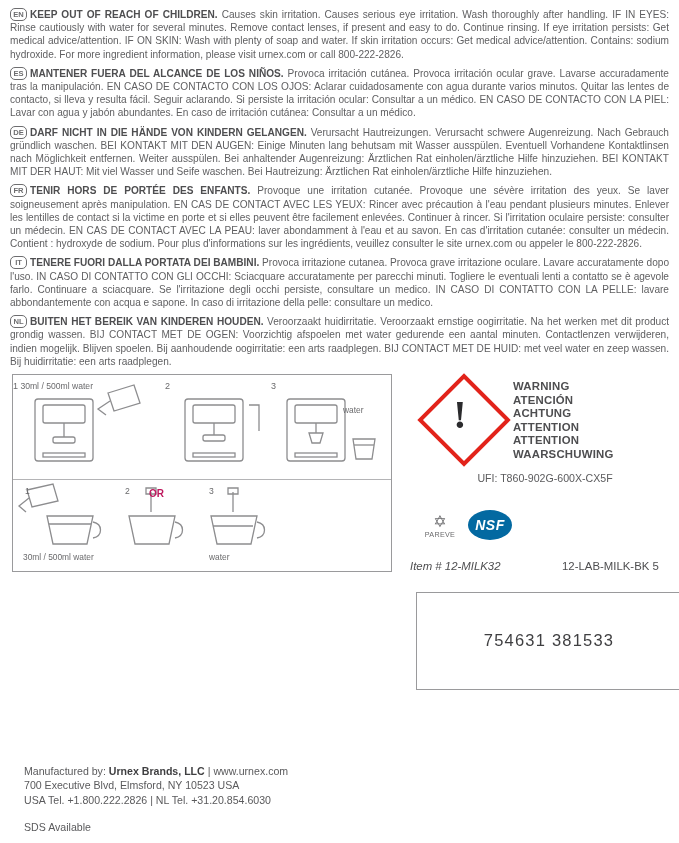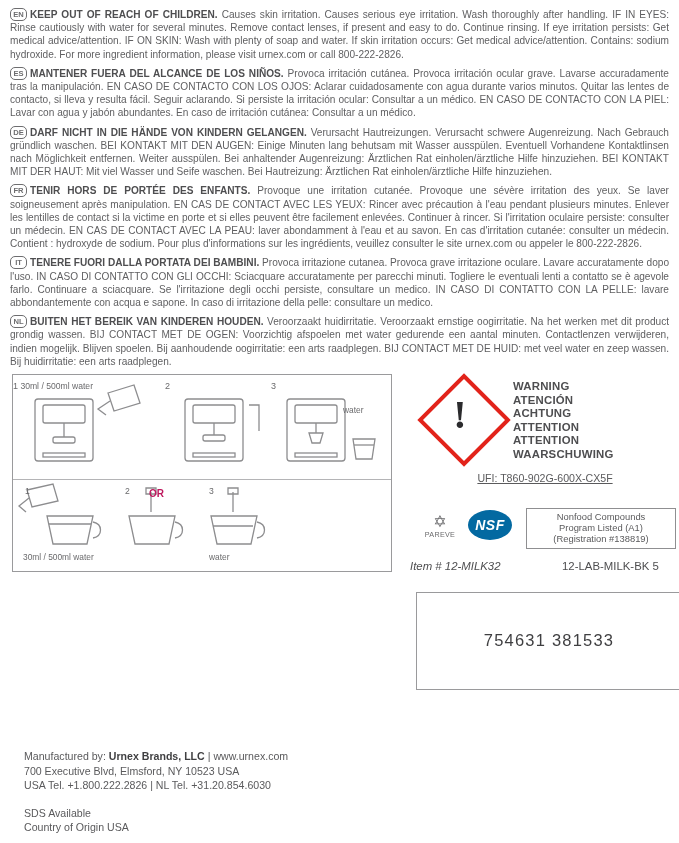--- a/index.html
+++ b/index.html
@@ -160,21 +160,20 @@
     color: #4e4e50;
     letter-spacing: .2px;
     padding-top: 6px;
   }
   .ufi {
     margin-top: 10px;
     margin-left: 8px;
     font-size: 10.6px;
     color: #5a5a5c;
     text-align: center;
-    text-decoration: underline;
   }
 
   .cert-row {
     position: relative;
     margin-top: 26px;
     height: 46px;
   }
   .pareve {
     position: absolute;
     left: 18px;
@@ -378,41 +377,35 @@
       </div>
 
       <div class="ufi">UFI: T860-902G-600X-CX5F</div>
 
       <div class="cert-row">
         <div class="pareve">
           <div class="star">✡</div>
           <div class="txt">PAREVE</div>
         </div>
         <div class="nsf">NSF</div>
-        <div class="nonfood">
-          <div>Nonfood Compounds</div>
-          <div>Program Listed (A1)</div>
-          <div>(Registration #138819)</div>
-        </div>
       </div>
 
       <div class="item-row">
         <span class="item">Item # 12-MILK32</span>
         <span class="lab">12-LAB-MILK-BK 5</span>
       </div>
 
       <div class="numbox">
         <span>754631  381533</span>
       </div>
     </div>
   </div>
 
   <div class="footer">
     <div>
       <span>Manufactured by: </span><span class="mfg-name">Urnex Brands, LLC</span><span> | www.urnex.com</span>
     </div>
     <div>700 Executive Blvd, Elmsford, NY 10523 USA</div>
     <div>USA Tel. +1.800.222.2826 | NL Tel. +31.20.854.6030</div>
     <div class="sds">SDS Available</div>
-    <div>Country of Origin USA</div>
   </div>
 
 </div>
 
 </body></html>

